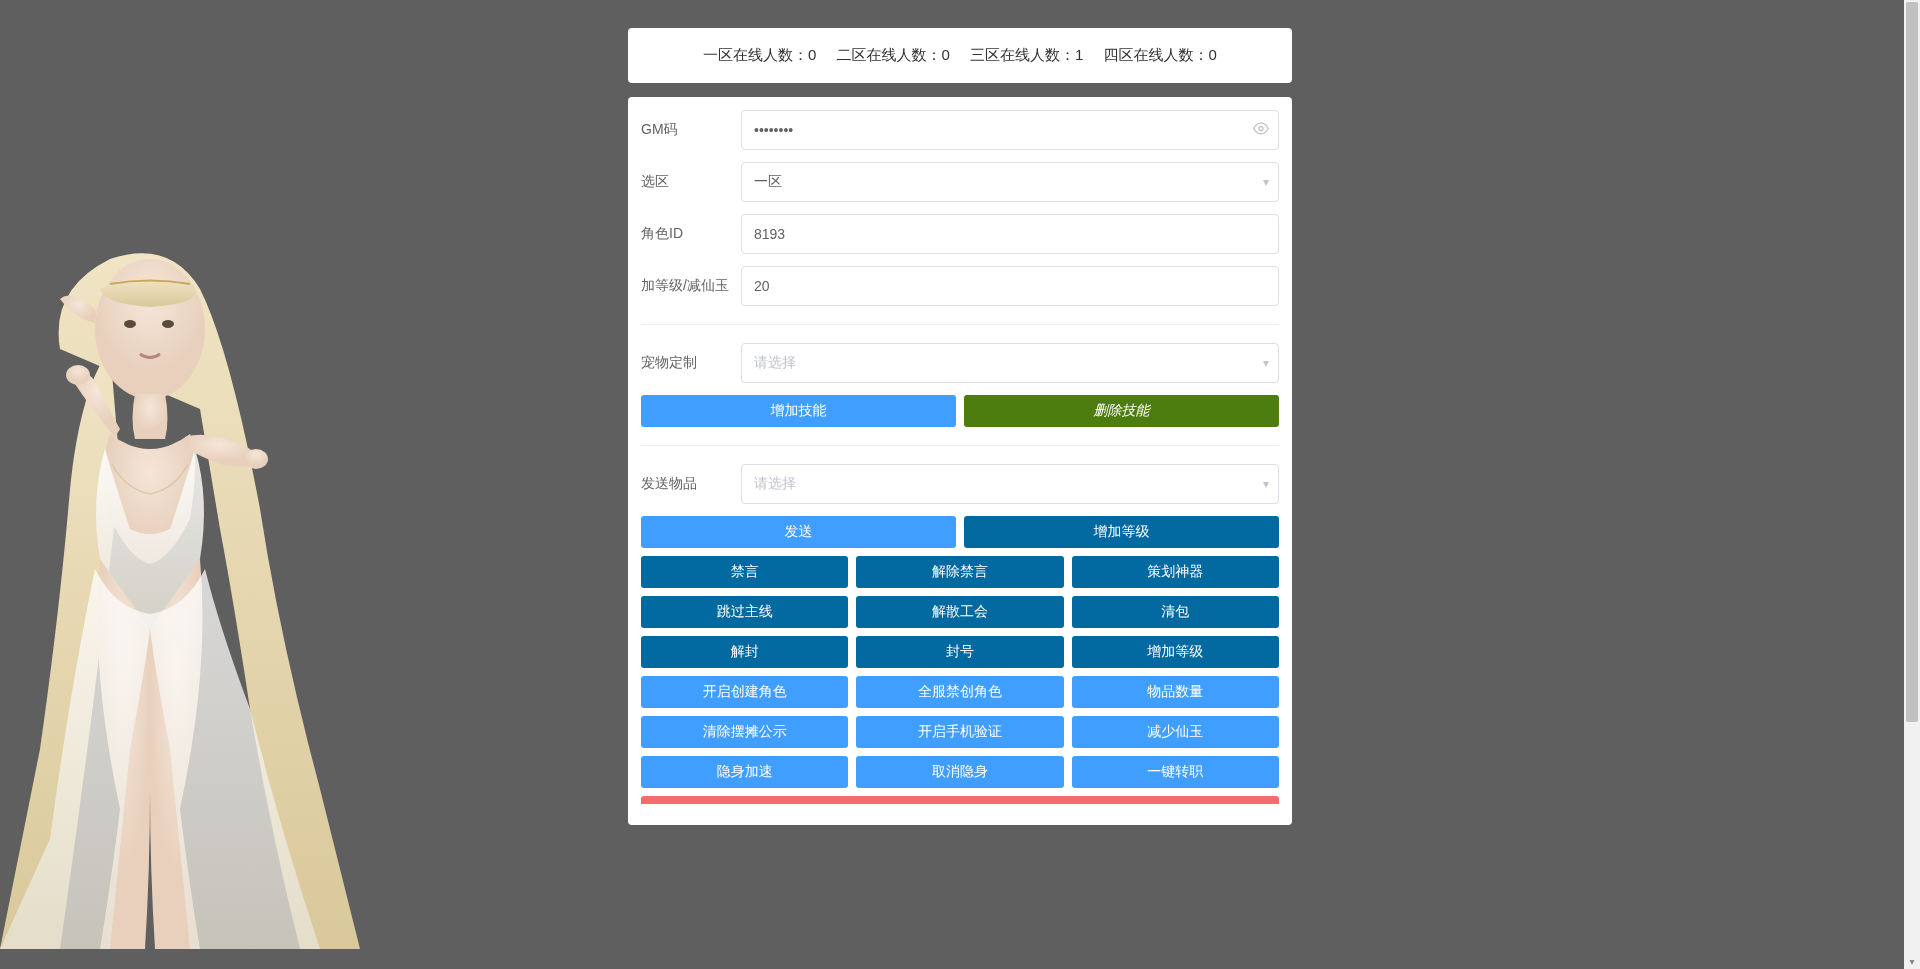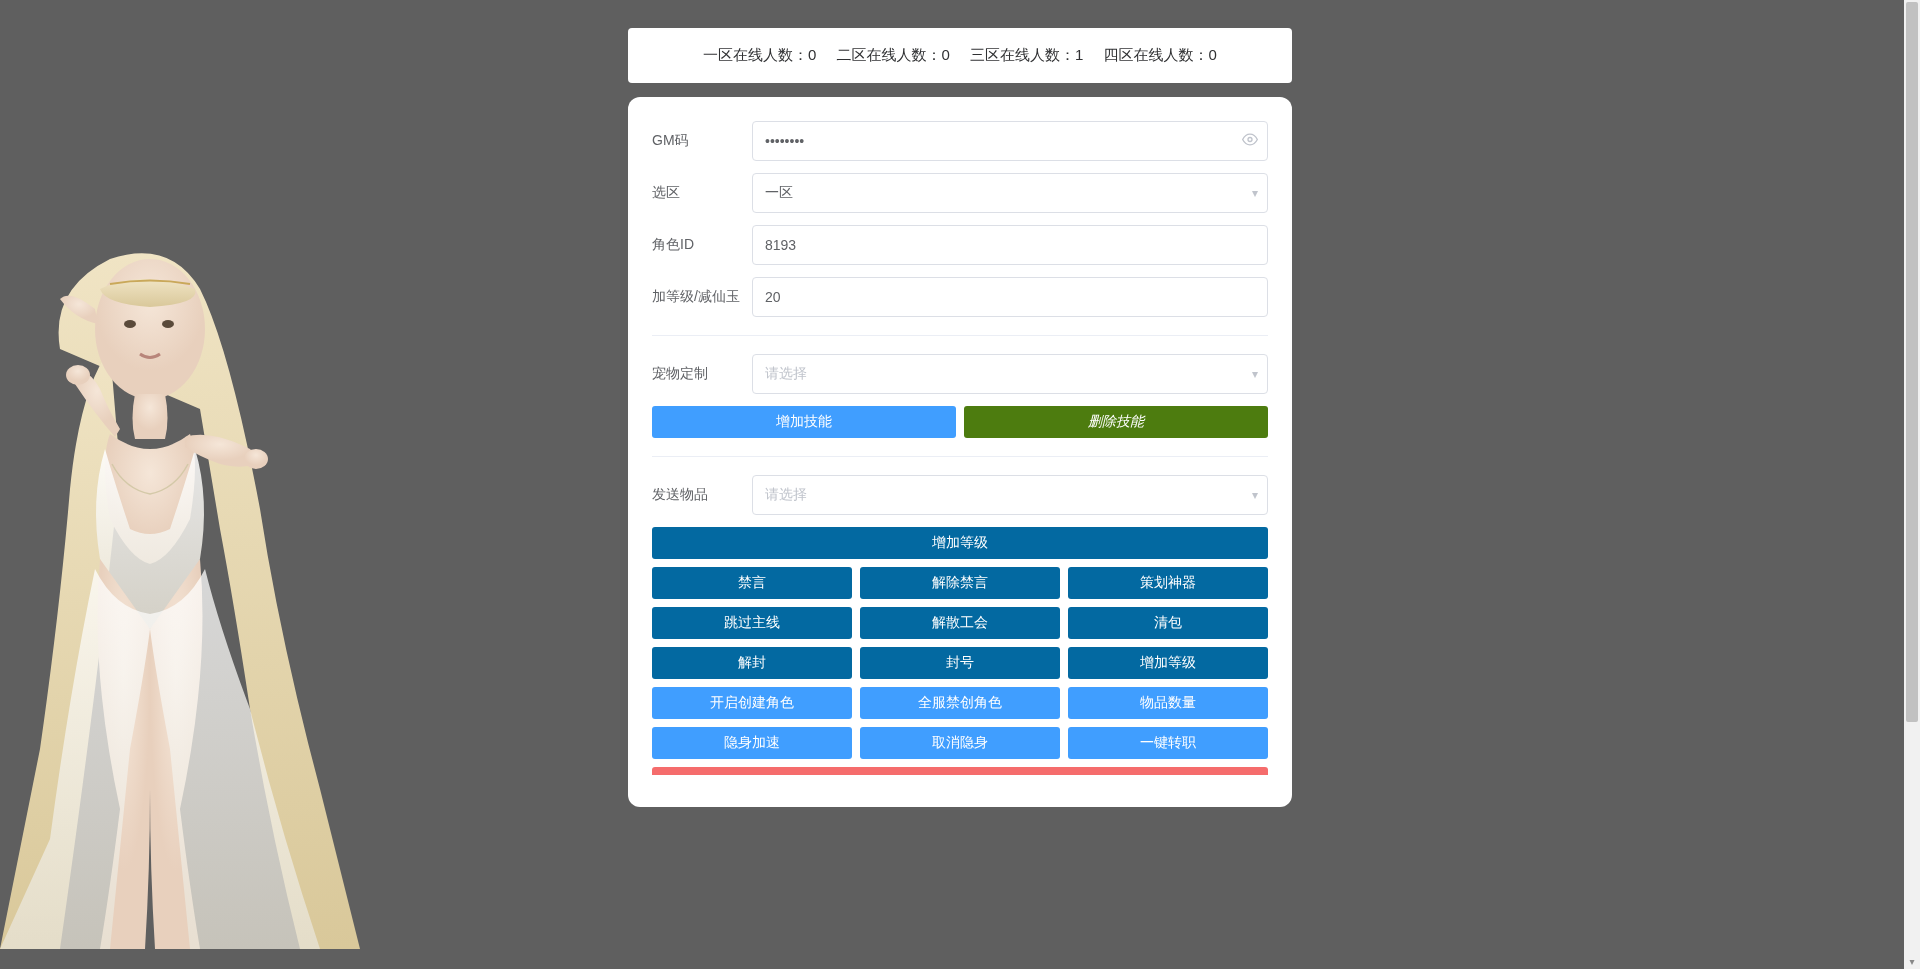--- a/index.html
+++ b/index.html
@@ -21,22 +21,22 @@
   z-index: 0;
 }
 .container {
   width: 664px;
   margin: 28px auto 0;
   position: relative;
   z-index: 1;
 }
 .card {
   background: #fff;
-  border-radius: 12px;
-  padding: 24px;
+  border-radius: 4px;
+  padding: 13px;
   margin-bottom: 12px;
 }
 .status-bar {
   background: #fff;
   border-radius: 4px;
   padding: 18px 12px;
   text-align: center;
   color: #303133;
   font-size: 15px;
   margin-bottom: 14px;
@@ -261,20 +261,21 @@
       <div class="form-control">
         <div class="select">
           <span class="select-placeholder">请选择</span>
         </div>
         <span class="chevron">▾</span>
       </div>
     </div>
 
 
     <div class="btn-row">
+      <button class="btn btn-primary">发送</button>
       <button class="btn btn-warning">增加等级</button>
     </div>
 
     <div class="btn-row">
       <button class="btn btn-warning">禁言</button>
       <button class="btn btn-warning">解除禁言</button>
       <button class="btn btn-warning">策划神器</button>
     </div>
 
     <div class="btn-row">
@@ -288,20 +289,25 @@
       <button class="btn btn-warning">封号</button>
       <button class="btn btn-warning">增加等级</button>
     </div>
 
     <div class="btn-row">
       <button class="btn btn-primary">开启创建角色</button>
       <button class="btn btn-primary">全服禁创角色</button>
       <button class="btn btn-primary">物品数量</button>
     </div>
 
+    <div class="btn-row">
+      <button class="btn btn-primary">清除摆摊公示</button>
+      <button class="btn btn-primary">开启手机验证</button>
+      <button class="btn btn-primary">减少仙玉</button>
+    </div>
 
     <div class="btn-row">
       <button class="btn btn-primary">隐身加速</button>
       <button class="btn btn-primary">取消隐身</button>
       <button class="btn btn-primary">一键转职</button>
     </div>
 
     <div class="btn-row">
       <button class="btn btn-danger" style="height:8px;border-radius:3px 3px 0 0"></button>
     </div>

